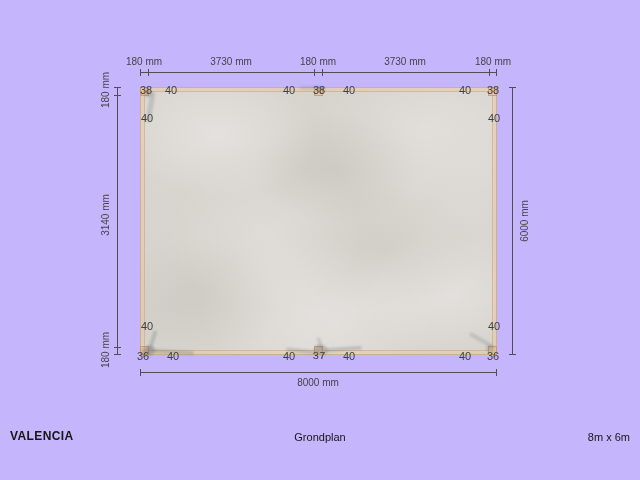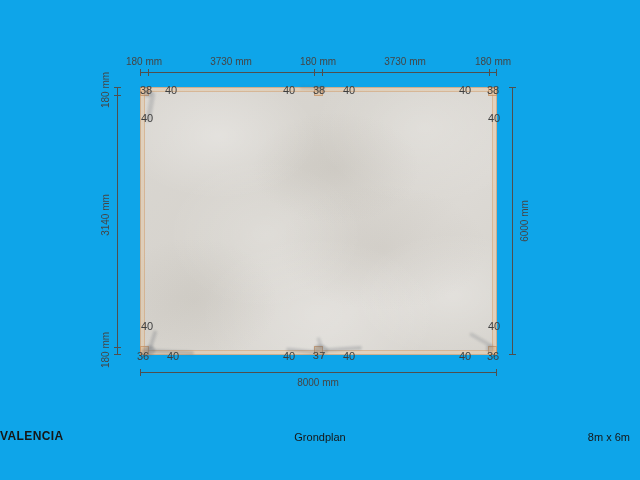--- a/index.html
+++ b/index.html
@@ -1,17 +1,17 @@
 <!DOCTYPE html>
 <html><head>
 <meta charset="utf-8">
 <style>
   html,body{margin:0;padding:0;background:#ffffff;}
   #stage{
-    position:relative;width:640px;height:480px;background:#0ea5e9;overflow:hidden;
+    position:relative;width:640px;height:480px;background:#c4b5fd;overflow:hidden;
     font-family:"Liberation Sans", sans-serif;color:#3c3c3c;
   }
   
   .slab{
     position:absolute;left:140px;top:87px;width:357px;height:268px;
     border:1px solid #c6c2bb;box-sizing:border-box;
     background:
       radial-gradient(140px 90px at 22% 18%, rgba(255,255,255,.30), rgba(255,255,255,0) 70%),
       radial-gradient(120px 80px at 55% 30%, rgba(150,143,132,.14), rgba(150,143,132,0) 70%),
       radial-gradient(160px 110px at 80% 15%, rgba(255,255,255,.22), rgba(255,255,255,0) 70%),
@@ -130,17 +130,17 @@
   <span class="num" style="left:494px;top:326px;">40</span>
 
   <span class="num" style="left:143px;top:356px;">36</span>
   <span class="num" style="left:173px;top:356px;">40</span>
   <span class="num" style="left:289px;top:356px;">40</span>
   <span class="num" style="left:319px;top:356px;font-family:Liberation Mono, monospace;">37</span>
   <span class="num" style="left:349px;top:356px;">40</span>
   <span class="num" style="left:465px;top:356px;">40</span>
   <span class="num" style="left:493px;top:356px;">36</span>
 
-  <span class="footer-text brand" style="left:0;top:429px;">VALENCIA</span>
+  <span class="footer-text brand" style="left:10px;top:429px;">VALENCIA</span>
   <span class="footer-text" style="left:320px;top:430px;transform:translateX(-50%);">Grondplan</span>
   <span class="footer-text" style="right:10px;top:430px;">8m x 6m</span>
 
 </div>
 
 </body></html>

